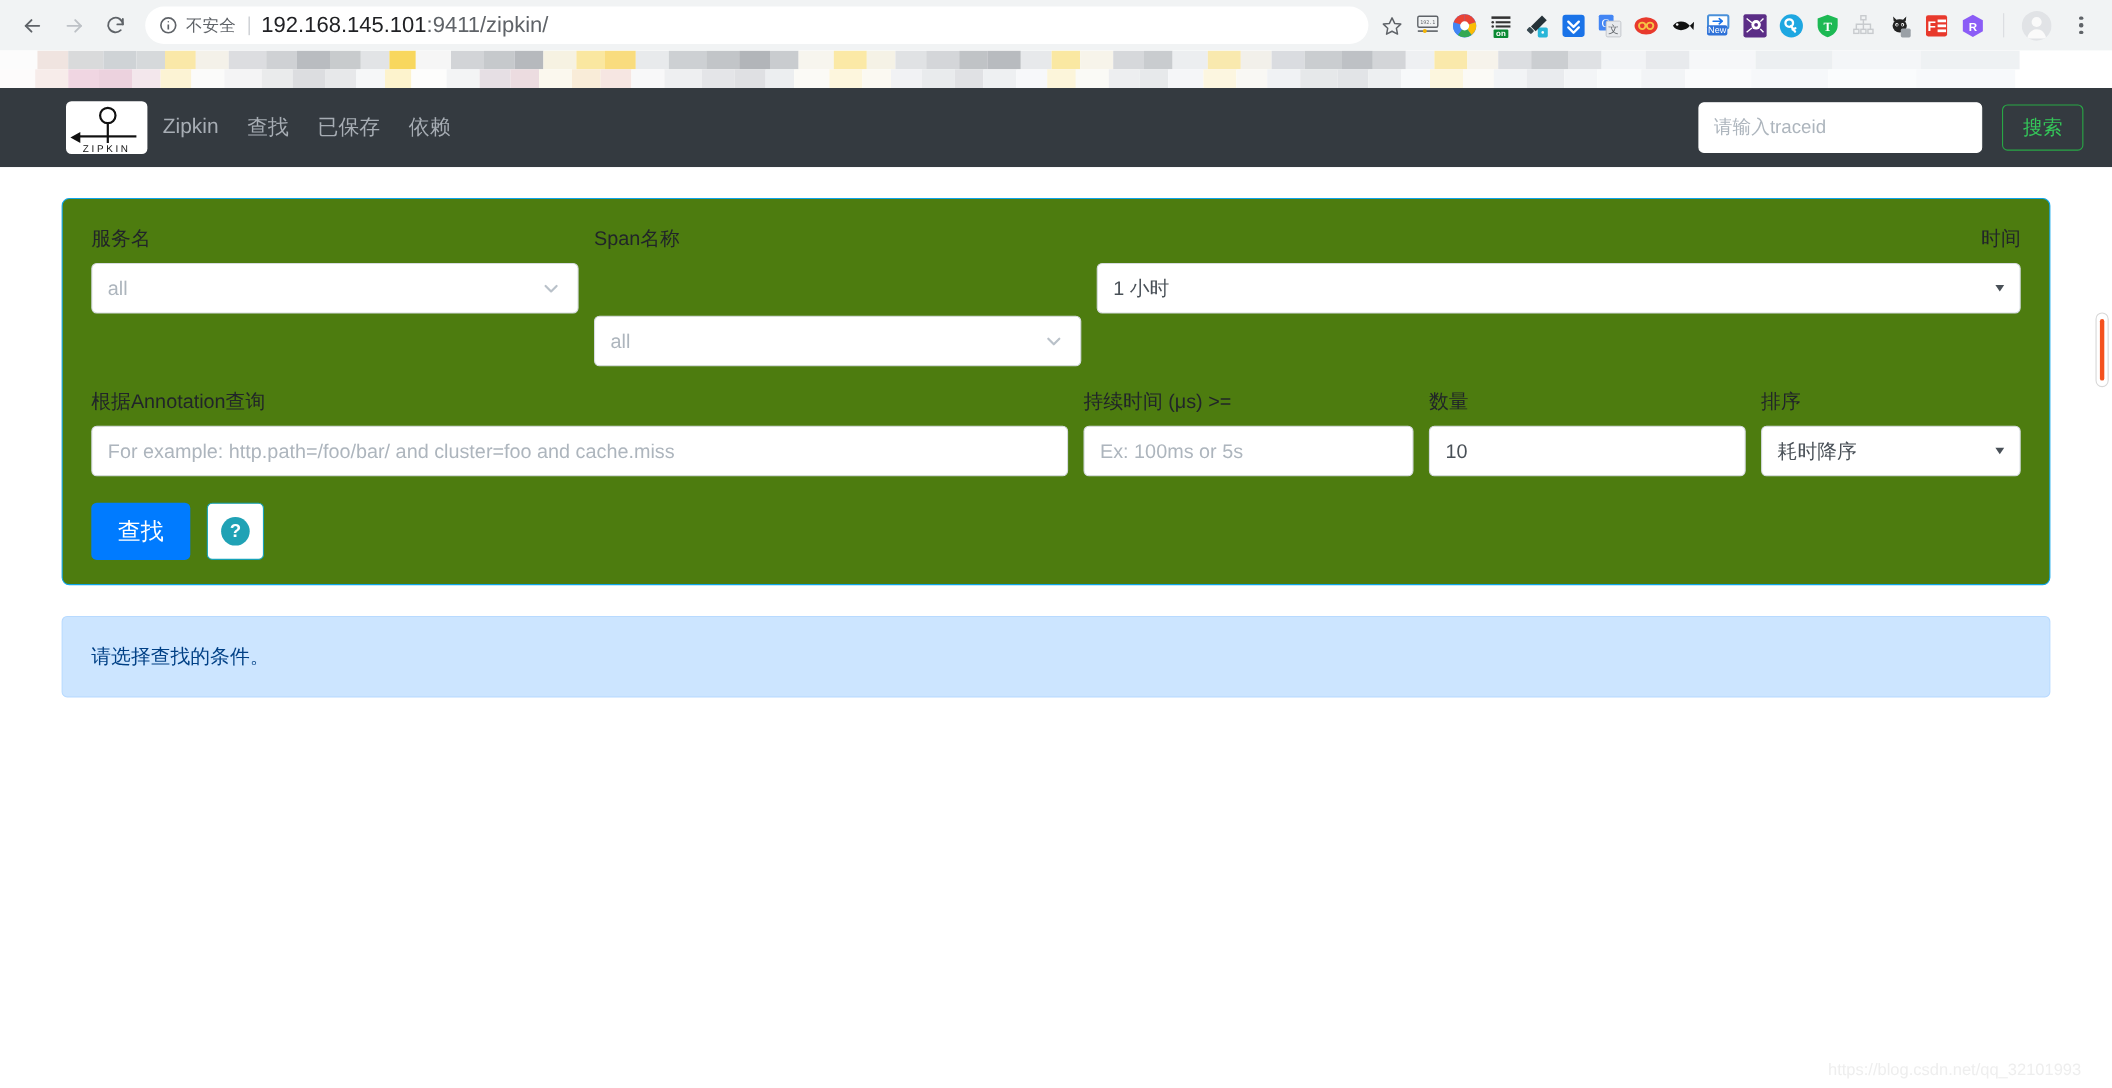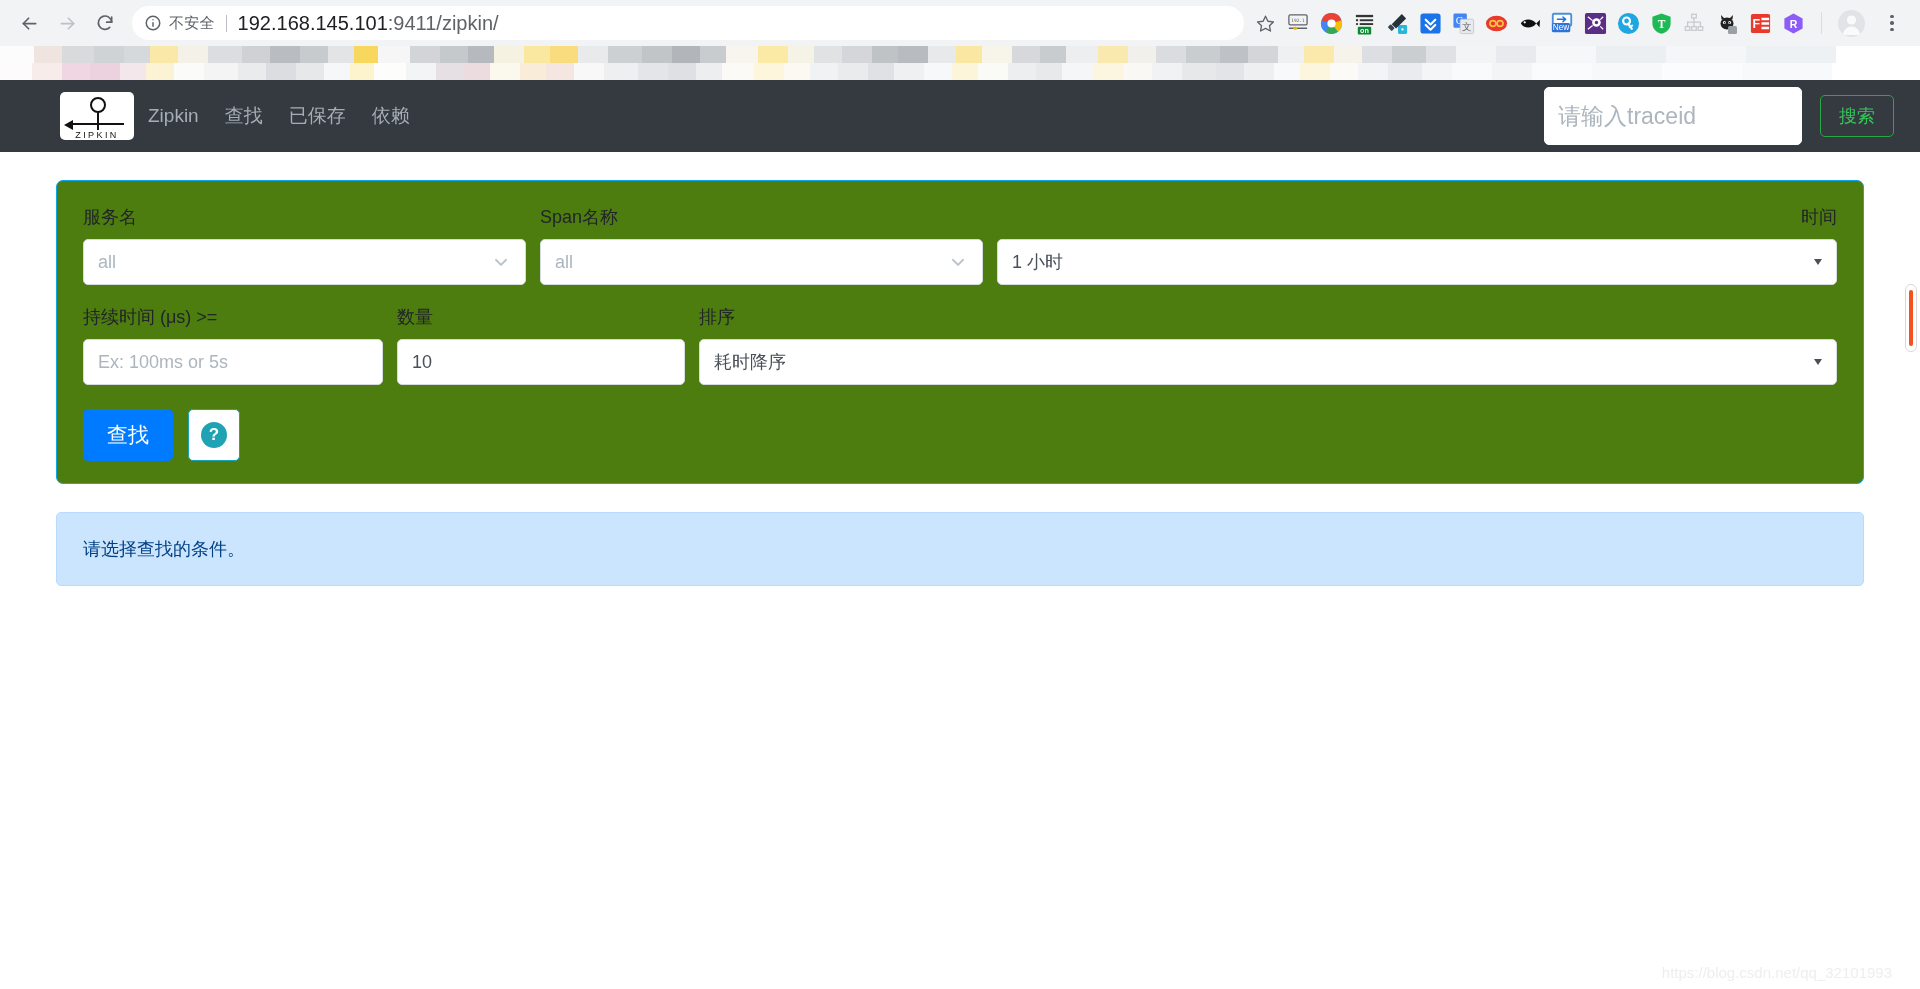--- a/index.html
+++ b/index.html
@@ -182,26 +182,26 @@
   .zip-nav a {
     color: #a7adb4;
     font-size: 19px;
     text-decoration: none;
     white-space: nowrap;
   }
   .zip-nav a.brand { color: #a7adb4; }
   .zip-spacer { flex: 1 1 auto; }
   .trace-input {
     width: 258px;
-    height: 58px;
+    height: 46px;
     border-radius: 5px;
     border: 1px solid #ffffff;
     background: #ffffff;
     padding: 0 13px;
-    font-size: 23px;
+    font-size: 17px;
     color: #6c757d;
     outline: none;
     font-family: "Liberation Sans", sans-serif;
   }
   .trace-input::placeholder { color: #adb5bd; }
   .trace-btn {
     margin-left: 18px;
     height: 42px;
     padding: 0 18px;
     background: transparent;
@@ -221,21 +221,21 @@
     border-radius: 7px;
     background: #4d7c0f;
     padding: 24px 26px 22px 26px;
   }
 
   .row1 { display: flex; gap: 14px; }
   .row2 { display: flex; gap: 14px; margin-top: 20px; }
 
   .field { display: flex; flex-direction: column; }
   .f-service { width: 443px; }
-  .f-span    { width: 443px; }
+  .f-span    { width: 443px; gap: 48px; }
   .f-time    { flex: 1 1 auto; text-align: right; }
   .f-annot   { width: 888px; }
   .f-dur     { width: 300px; }
   .f-limit   { width: 288px; }
   .f-sort    { flex: 1 1 auto; }
 
   .label {
     font-size: 18px;
     color: #212529;
     margin-bottom: 10px;
@@ -733,20 +733,26 @@
         <div class="ctl">
           <span>1 小时</span>
           <span class="caret-sm"></span>
         </div>
       </div>
 
     </div>
 
     <div class="row2">
 
+      <div class="field f-annot">
+        <div class="label">根据Annotation查询</div>
+        <div class="ctl">
+          <input type="text" placeholder="For example: http.path=/foo/bar/ and cluster=foo and cache.miss" style="">
+        </div>
+      </div>
 
       <div class="field f-dur">
         <div class="label">持续时间 (μs) &gt;=</div>
         <div class="ctl">
           <input type="text" placeholder="Ex: 100ms or 5s" style="">
         </div>
       </div>
 
       <div class="field f-limit">
         <div class="label">数量</div>

